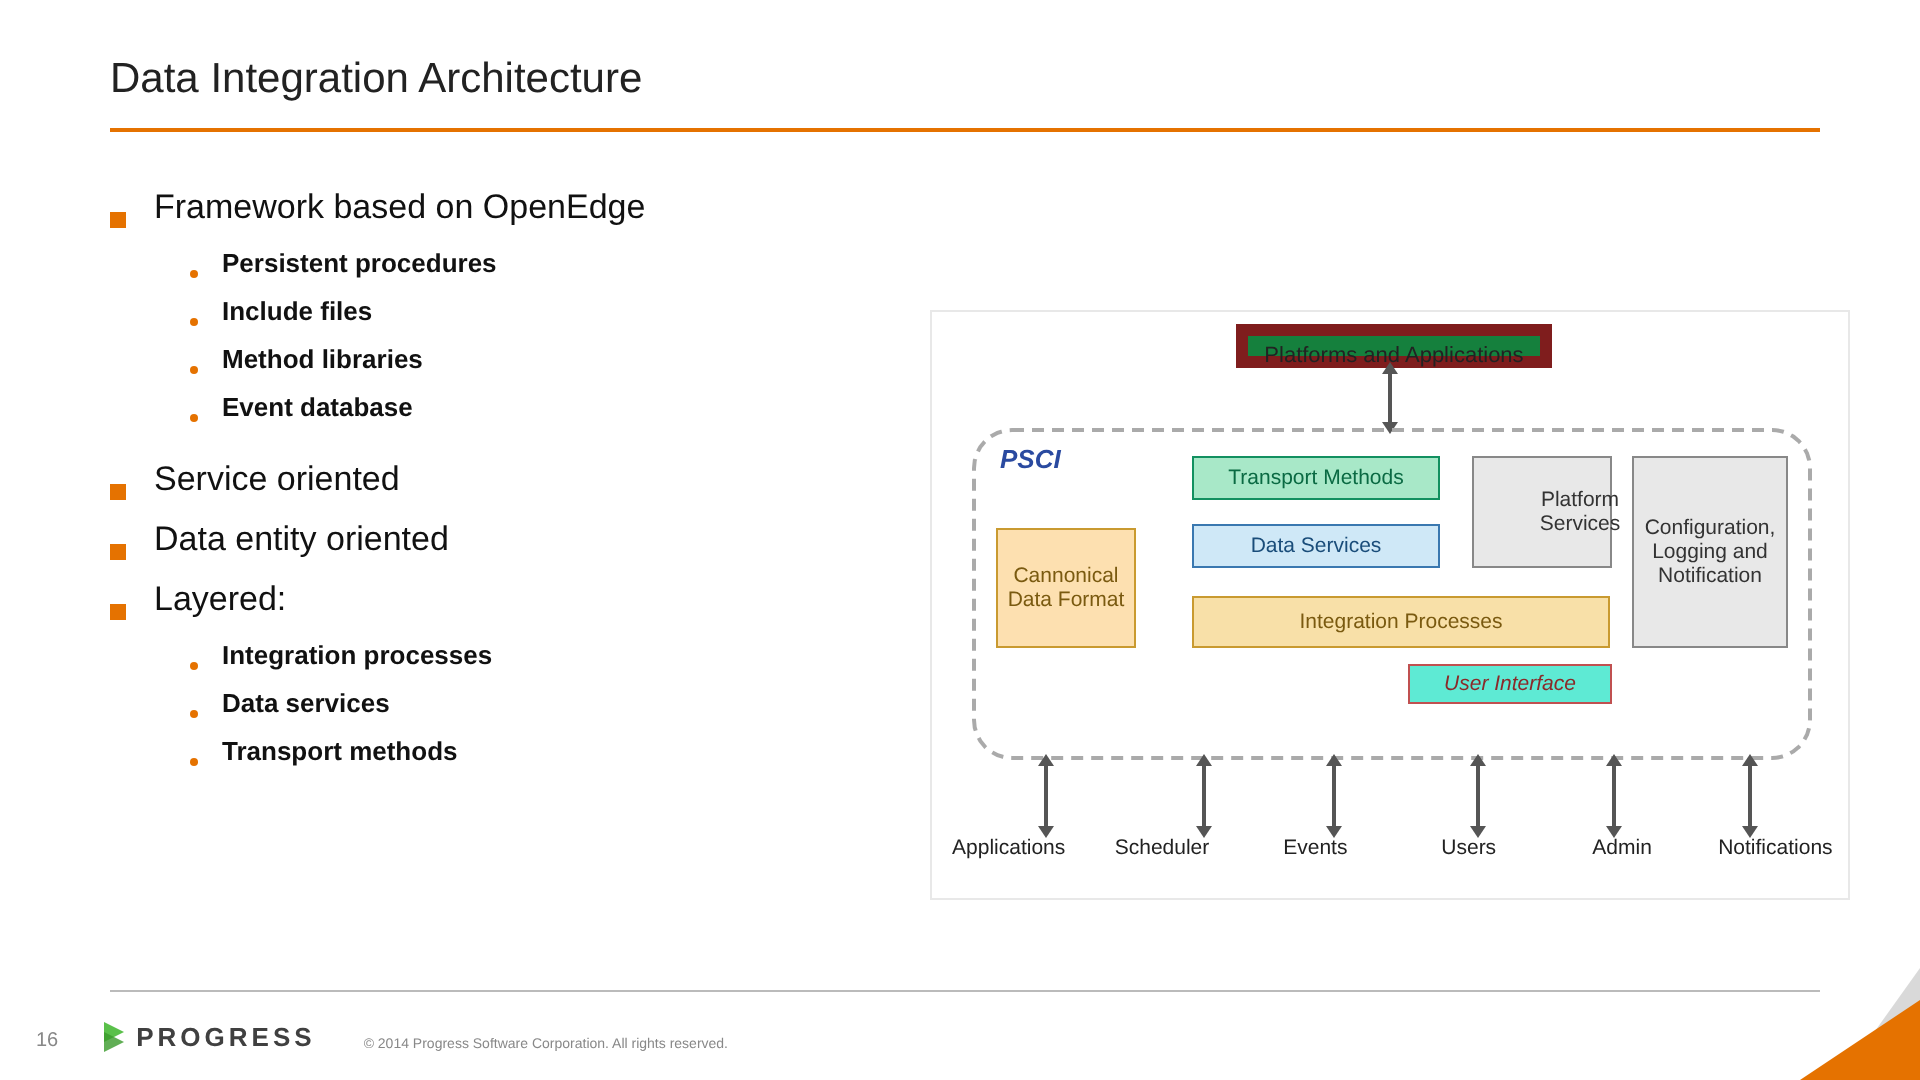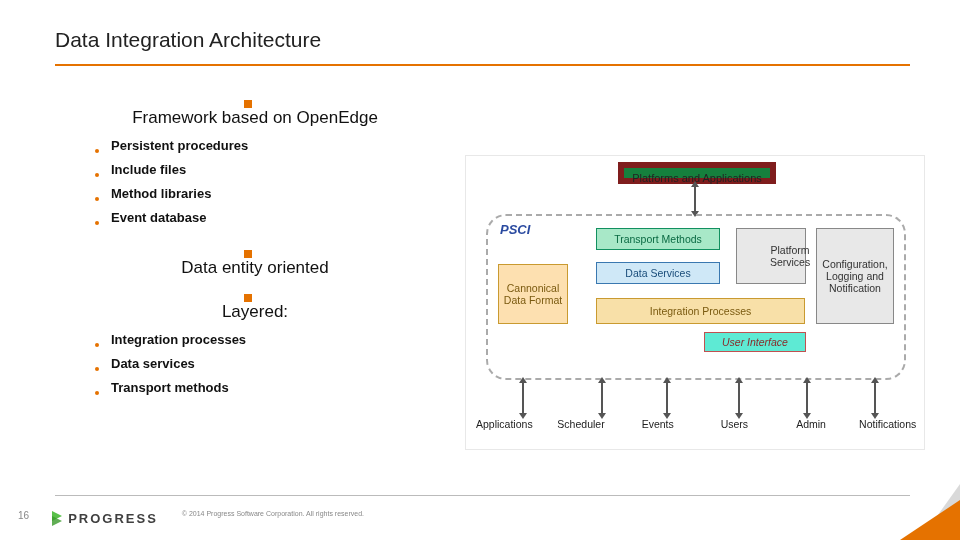--- a/index.html
+++ b/index.html
@@ -1,21 +1,21 @@
 <!DOCTYPE html>
 <html><head>
 <meta charset="utf-8">
 <style>
   * { box-sizing: border-box; margin: 0; padding: 0; }
   html, body { width: 960px; height: 540px; font-family: Arial, Helvetica, sans-serif; background: #fff; }
   .slide { position: relative; width: 960px; height: 540px; }
   .title { position: absolute; left: 55px; top: 28px; font-size: 21px; font-weight: 400; color: #222; }
   .hr-orange { position: absolute; left: 55px; top: 64px; width: 855px; height: 2px; background: #e57200; }
   .content { position: absolute; left: 55px; top: 88px; width: 400px; }
-  .lvl1 { display: flex; align-items: center; margin-bottom: 10px; margin-top: 6px; flex-direction: column; }
+  .lvl1 { display: flex; align-items: flex-end; margin-bottom: 10px; margin-top: 6px; }
   .sq { width: 8px; height: 8px; background: #e57200; margin-top: 6px; margin-right: 14px; flex-shrink: 0; }
   .lvl1-text { font-size: 17px; color: #111; }
   .lvl2 { display: flex; align-items: flex-end; margin-left: 40px; margin-bottom: 9px; }
   .dot { width: 4px; height: 4px; border-radius: 50%; background: #e57200; margin-top: 6px; margin-right: 12px; flex-shrink: 0; }
   .lvl2-text { font-size: 13px; font-weight: 700; color: #111; }
   .gap { height: 4px; }
 
   .diagram { position: absolute; left: 465px; top: 155px; width: 460px; height: 295px; border: 1px solid #e8e8e8; background: #fff; }
   .topbox { position: absolute; left: 152px; top: 6px; width: 158px; height: 22px; border: 6px solid #7f1d1d; text-align: center; font-size: 11px; line-height: 20px; color: #222; background: #15803d; }
   .psci-dash { position: absolute; left: 20px; top: 58px; width: 420px; height: 166px; border: 2px dashed #aaa; border-radius: 20px; }
@@ -31,21 +31,21 @@
   .bottom-labels { position: absolute; left: 0; top: 262px; width: 460px; display: flex; font-size: 10.5px; color: #222; }
   .bottom-labels span { flex: 1; text-align: center; }
   .arrow-v { position: absolute; width: 2px; background: #555; }
   .arrow-v::before, .arrow-v::after { content:""; position:absolute; left:-3px; width:0; height:0; border-left:4px solid transparent; border-right:4px solid transparent; }
   .arrow-v::before { top:-5px; border-bottom:6px solid #555; }
   .arrow-v::after { bottom:-5px; border-top:6px solid #555; }
   .av1 { left: 228px; top: 30px; height: 26px; }
   .avb { top: 226px; height: 32px; }
 
   .footer-line { position: absolute; left: 55px; bottom: 44px; width: 855px; height: 1px; background: #bbb; }
-  .footer { position: absolute; left: 18px; bottom: 14px; display: flex; align-items: flex-start; }
+  .footer { position: absolute; left: 18px; bottom: 14px; display: flex; align-items: flex-end; }
   .pageno { font-size: 10px; color: #888; margin-right: 20px; }
   .logo { font-family: Arial, sans-serif; font-weight: 700; font-size: 13px; letter-spacing: 2px; color: #404040; display: flex; align-items: center; }
   .logo svg { margin-right: 3px; }
   .copyright { font-size: 7px; color: #888; margin-left: 24px; }
   .corner { position: absolute; right: 0; bottom: 0; width: 0; height: 0; border-right: 60px solid #e57200; border-top: 40px solid transparent; }
   .corner2 { position: absolute; right: 0; bottom: 0; width: 0; height: 0; border-right: 40px solid rgba(0,0,0,.15); border-top: 56px solid transparent; }
 </style>
 </head>
 <body>
 
@@ -69,20 +69,24 @@
       </div>
     <div class="lvl2">
         <div class="dot"></div>
         <div class="lvl2-text">Method libraries</div>
       </div>
     <div class="lvl2">
         <div class="dot"></div>
         <div class="lvl2-text">Event database</div>
       </div>
     <div class="gap"></div>
+    <div class="lvl1">
+        <div class="sq"></div>
+        <div class="lvl1-text">Service oriented</div>
+      </div>
     <div class="lvl1">
         <div class="sq"></div>
         <div class="lvl1-text">Data entity oriented</div>
       </div>
     <div class="lvl1">
         <div class="sq"></div>
         <div class="lvl1-text">Layered:</div>
       </div>
     <div class="lvl2">
         <div class="dot"></div>

